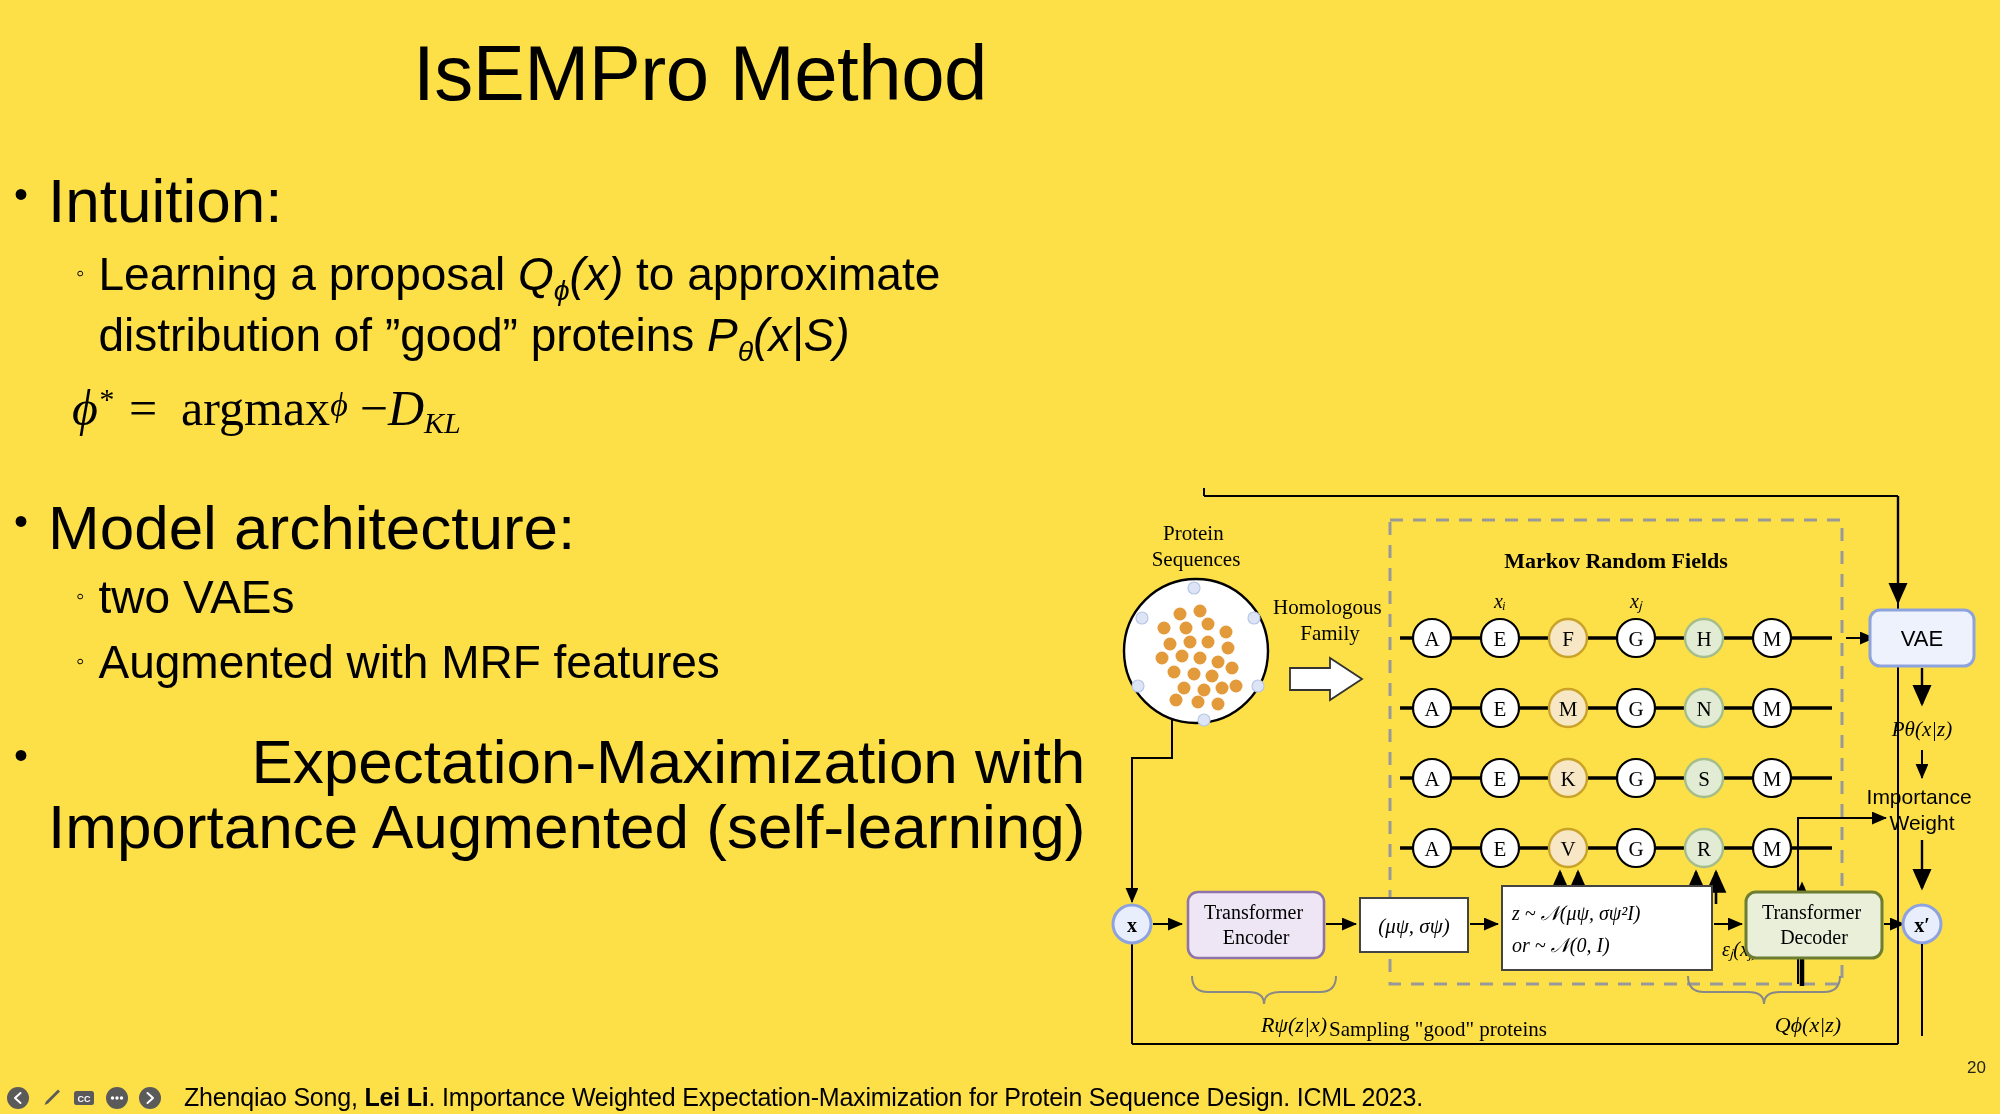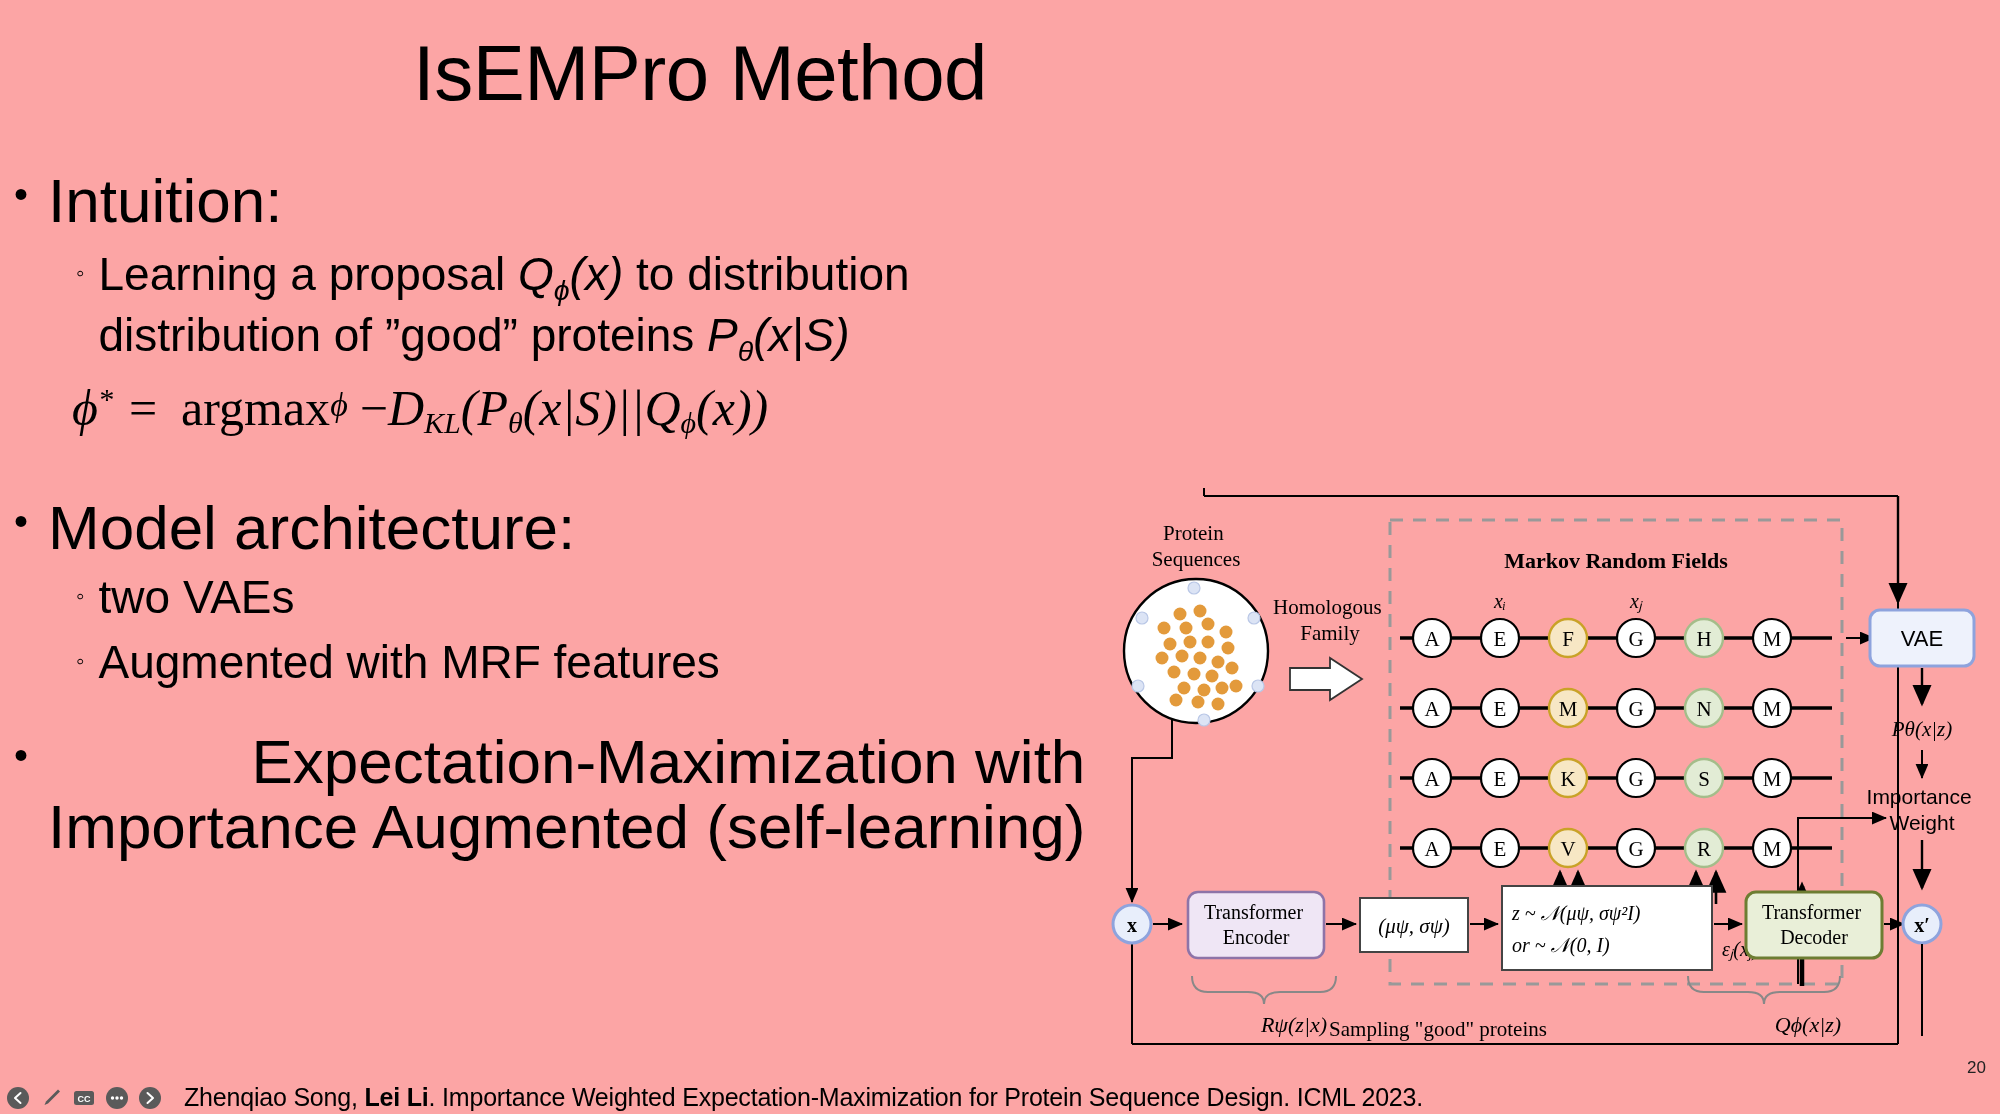--- a/index.html
+++ b/index.html
@@ -5,21 +5,21 @@
   * { box-sizing: border-box; margin: 0; padding: 0; }
   html, body {
     width: 2000px; height: 1114px;
     background: #ffffff;
     font-family: "Liberation Sans", sans-serif;
     overflow: hidden;
   }
   #slide {
     position: relative;
     width: 2000px; height: 1114px;
-    background: #fca5a5;
+    background: #fde047;
   }
 
   
   .slide-title {
     position: absolute;
     top: 28px; left: 0; width: 1400px;
     text-align: center;
     font-size: 78px;
     font-weight: 400;
     color: #000;
@@ -104,35 +104,34 @@
   <div class="bullets">
 
     <div class="b1">
       <span class="dot">•</span>
       <span class="txt">Intuition:</span>
     </div>
 
     <div class="b2" style="margin-top:14px;">
       <span class="circ">◦</span>
       <span class="txt">
-        <span>Learning a proposal </span><span class="mathspan">Q<sub>ϕ</sub>(<i>x</i>)</span><span> to distribution</span><br>
+        <span>Learning a proposal </span><span class="mathspan">Q<sub>ϕ</sub>(<i>x</i>)</span><span> to approximate</span><br>
         <span>distribution of ”good” proteins </span><span class="mathspan">P<sub>θ</sub>(<i>x</i>|<i>S</i>)</span>
       </span>
     </div>
 
     <div class="formula">
       <span class="it"><span>ϕ</span><sup>*</sup></span>
       <span class="up" style="margin:0 16px;">=</span>
       <span class="argmax-stack">
         <span class="top">argmax</span>
         <span class="bot">ϕ</span>
       </span>
       <span class="up" style="margin-left:4px;">−</span>
       <span class="it"><span>D</span><sub>KL</sub></span>
-      <span class="it">(<i>P</i><sub>θ</sub>(<i>x</i>|<i>S</i>)||<i>Q</i><sub>ϕ</sub>(<i>x</i>))</span>
     </div>
 
     <div class="gap-a"></div>
 
     <div class="b1">
       <span class="dot">•</span>
       <span class="txt">Model architecture:</span>
     </div>
     <div class="b2" style="margin-top:10px;">
       <span class="circ">◦</span>

